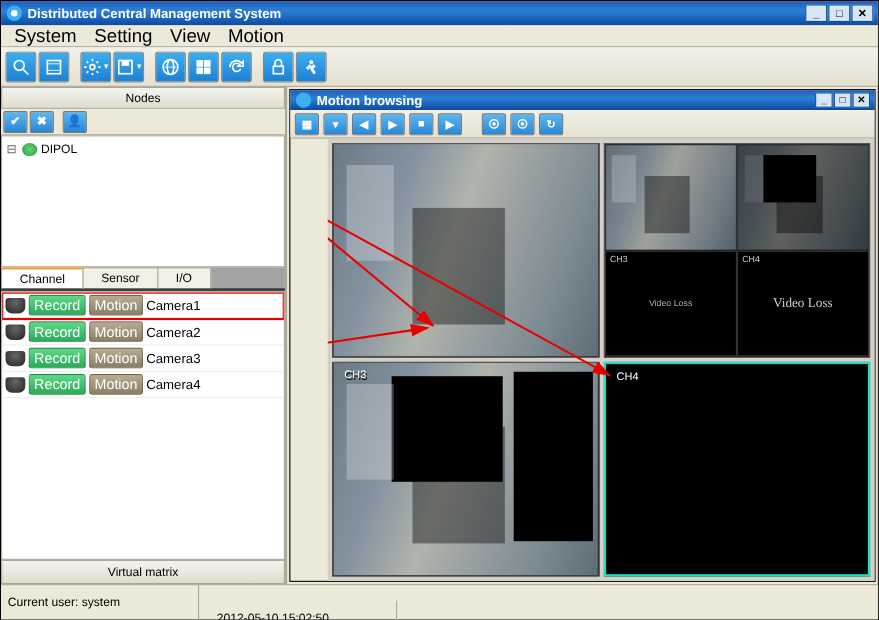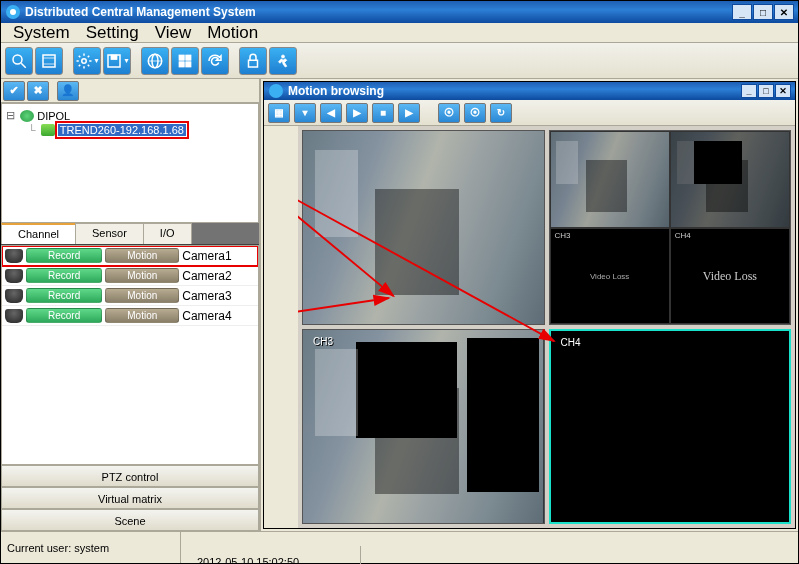--- a/index.html
+++ b/index.html
@@ -42,30 +42,30 @@
 .tnode { display: flex; align-items: center; gap: 3px; padding: 1px 0; }
 .tnode.root::before { content: "⊟"; color: #666; margin-right: 2px; }
 .tnode.child { margin-left: 22px; }
 .tnode.child::before { content: "└"; color: #999; margin-right: 2px; }
 .tnode .icon { width: 14px; height: 12px; display: inline-block; }
 .tnode.root .icon { background: radial-gradient(circle,#5ed47a,#2a9b45); border-radius: 50%; }
 .tnode.child .icon { background: linear-gradient(to bottom,#88dd55,#3ba82f); border-radius: 2px; }
 .tnode.selected span.label { background: #316ac5; color: #fff; padding: 0 2px; outline: 2px solid #e80000; outline-offset: 1px; }
 
 
-.tabstrip { height: 22px; display: flex; background: #737373; border-bottom: 1px solid #404040; }
+.tabstrip { height: 22px; display: flex; background: #a3a3a3; border-bottom: 3px solid #404040; }
 .tab { padding: 3px 16px; border: 1px solid #aca899; border-bottom: none; background: #f2f0e6; cursor: pointer; margin-right: -1px; font-size: 11px; }
 .tab.active { background: #fff; border-top: 2px solid #e8a23c; }
 
 
 .camlist { flex: 1; background: #fff; border: 1px solid #aca899; overflow: auto; }
 .camrow { display: flex; align-items: center; gap: 3px; padding: 2px 3px; border-bottom: 1px solid #eee; }
 .camrow.selred { outline: 2px solid #e80000; outline-offset: -1px; }
 .camico { width: 18px; height: 14px; background: radial-gradient(circle at 50% 30%, #666, #222); border-radius: 3px 3px 6px 6px; }
-.badge { font-size: 10px; padding: 1px 21px; border-radius: 3px; color: #fff; border: 1px solid rgba(0,0,0,.2); }
+.badge { font-size: 13px; padding: 1px 4px; border-radius: 3px; color: #fff; border: 1px solid rgba(0,0,0,.2); }
 .badge.rec { background: linear-gradient(to bottom,#5fd989,#2ea85a); }
 .badge.motion { background: linear-gradient(to bottom,#b7ab92,#8a7f68); }
 .camname { font-size: 12px; }
 
 
 .bottombtns { display: flex; flex-direction: column; }
 .bbtn { height: 22px; border: 1px solid #aca899; background: linear-gradient(to bottom,#f4f4f0,#e0dccc); text-align: center; line-height: 22px; cursor: pointer; }
 
 
 .inner { flex: 1; border: 1px solid #000; margin: 2px; display: flex; flex-direction: column; background: #ece9d8; }
@@ -197,33 +197,30 @@
         <svg viewBox="0 0 24 24">
           <circle cx="12" cy="6" r="2"></circle>
           <path d="M10 9l-4 4 2 2 3-3 1 4 3 4 2-1-3-5 3-3-2-2-3 2z"></path>
         </svg>
       </div>
   </div>
 
   <div class="content">
 
     <div class="left">
+      <div class="panel-head">Nodes</div>
       <div class="nodetb">
         <div class="nbtn">✔</div>
         <div class="nbtn">✖</div>
         <div class="nbtn" style="margin-left:6px">👤</div>
       </div>
       <div class="tree">
         <div class="tnode root">
           <span class="icon"></span>
           <span class="label">DIPOL</span>
-        </div>
-        <div class="tnode child selected">
-          <span class="icon"></span>
-          <span class="label">TREND260-192.168.1.68</span>
         </div>
       </div>
 
       <div class="tabstrip">
         <div class="tab active">Channel</div>
         <div class="tab">Sensor</div>
         <div class="tab">I/O</div>
       </div>
 
       <div class="camlist">
@@ -247,23 +244,21 @@
         </div>
         <div class="camrow">
           <span class="camico"></span>
           <span class="badge rec">Record</span>
           <span class="badge motion">Motion</span>
           <span class="camname">Camera4</span>
         </div>
       </div>
 
       <div class="bottombtns">
-        <div class="bbtn">PTZ control</div>
         <div class="bbtn">Virtual matrix</div>
-        <div class="bbtn">Scene</div>
       </div>
     </div>
 
     <div class="right">
       <div class="inner">
         <div class="titlebar">
           <svg class="tico" viewBox="0 0 16 16">
               <circle cx="8" cy="8" r="7" fill="#3ab0f2"></circle>
             </svg>
           <span class="title">Motion browsing</span>

